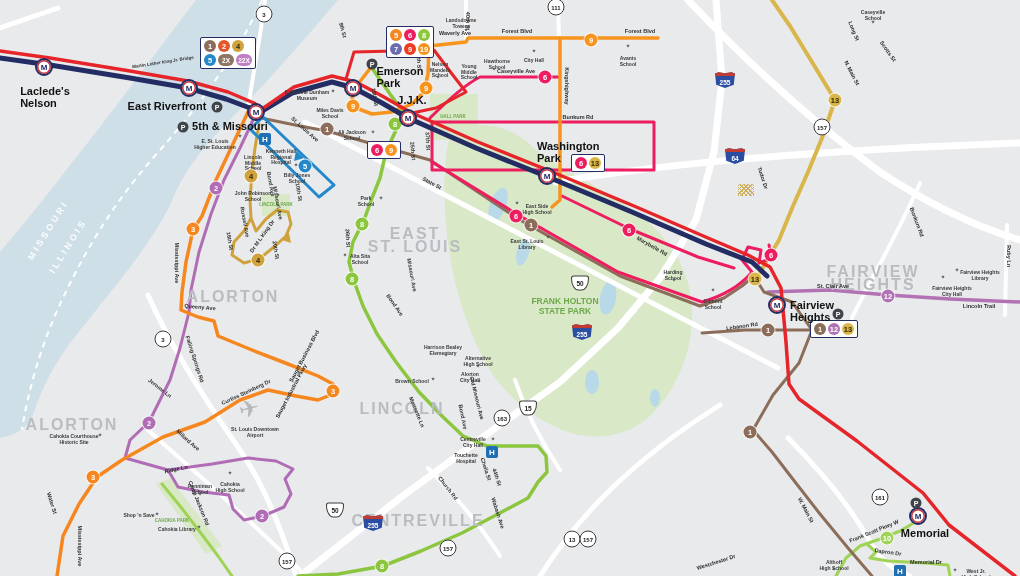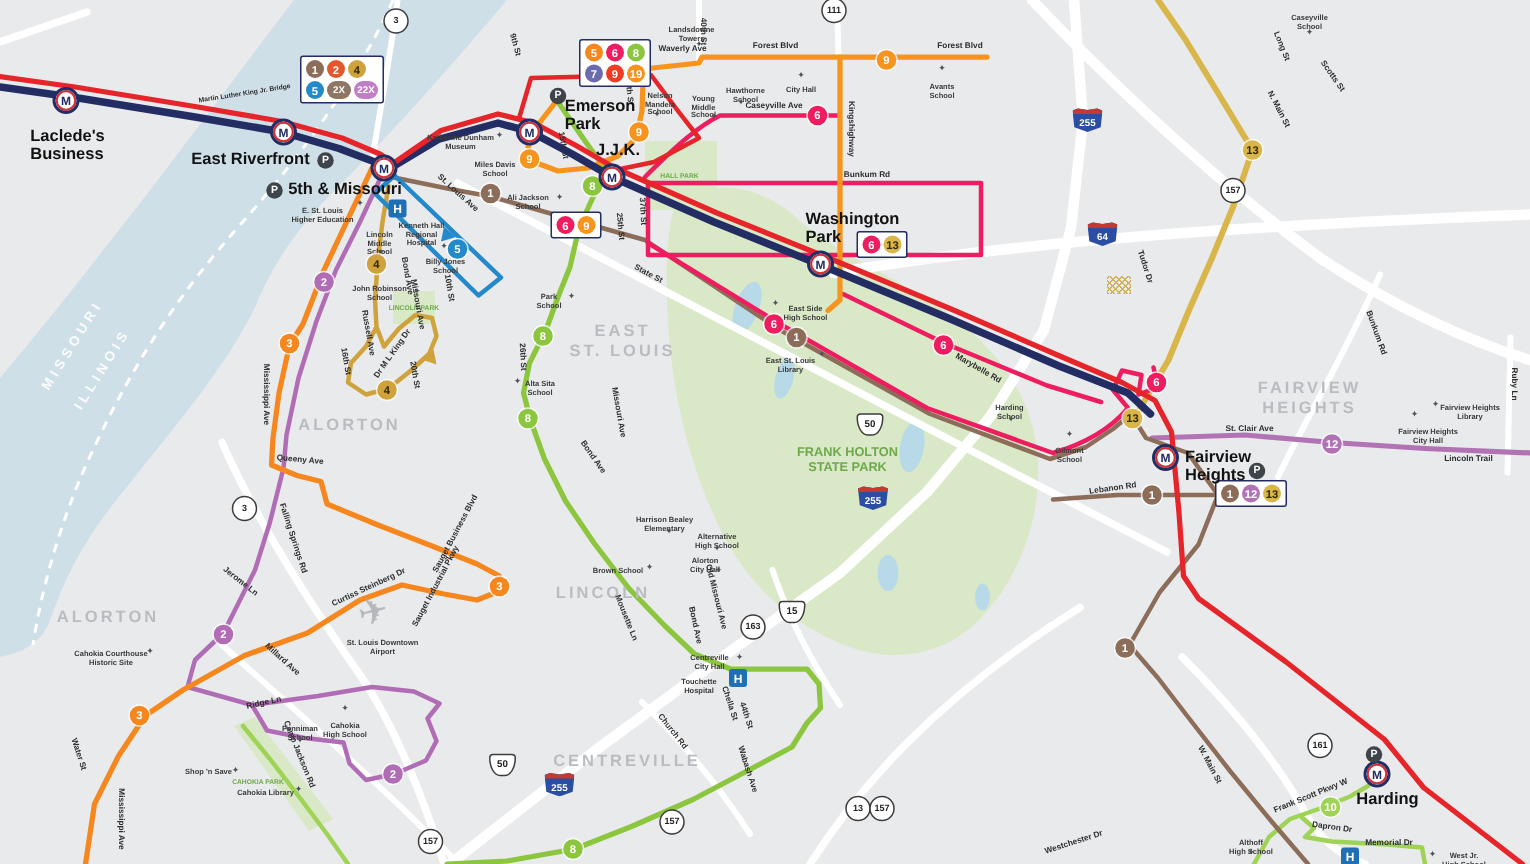--- a/index.html
+++ b/index.html
@@ -1,22 +1,22 @@
 <!DOCTYPE html>
 <html><head>
 <meta charset="utf-8">
 <style>
   html,body{margin:0;padding:0;background:#777;}
   #map{position:relative;width:1020px;height:576px;background:#e9eaec;overflow:hidden;
        font-family:"Liberation Sans",sans-serif;}
   #map svg{position:absolute;left:0;top:0;}
   #labels{position:absolute;left:0;top:0;width:100%;height:100%;}
   .abs{position:absolute;transform-origin:center;}
-  .area{font-weight:bold;color:#b9bdc2;letter-spacing:2px;font-size:11px;line-height:13px;
-        text-align:center;white-space:pre;}
+  .area{font-weight:bold;color:#b9bdc2;letter-spacing:2px;font-size:16px;line-height:13px;
+        text-align:center;white-space:pre;margin-top:12px;}
   .riverlbl{font-weight:bold;color:rgba(255,255,255,.9);letter-spacing:3px;font-size:9px;white-space:nowrap;}
   .parklbl{font-weight:bold;color:#6ea94c;text-align:center;white-space:pre;line-height:1.15;}
   .street{font-size:5.5px;font-weight:bold;color:#2e2e2e;white-space:nowrap;}
   .poi{font-size:5px;font-weight:bold;color:#3a3a3a;text-align:center;line-height:5.6px;white-space:pre;}
   .dia{font-size:6px;line-height:6px;color:#4c5258;}
   .badge{width:13px;height:13px;border-radius:50%;color:#fff;font-size:7.5px;font-weight:bold;
          display:flex;align-items:center;justify-content:center;
          box-shadow:0 0 0 1px rgba(255,255,255,.75);}
   .badge.wide{width:17px;border-radius:8px;font-size:6.5px;}
   .bbox{background:#fff;border:1.5px solid #232d63;border-radius:2px;padding:2px 3px;
@@ -408,38 +408,38 @@
       </div>
       <div class="abs bbox" style="left: 834px; top: 329px; transform: translate(-50%, -50%);">
         <div class="brow">
           <div class="badge" style="background: rgb(140, 109, 90);">1</div>
           <div class="badge" style="background: rgb(178, 115, 181);">12</div>
           <div class="badge" style="background: rgb(217, 182, 74); color: rgb(51, 40, 0);">13</div>
         </div>
       </div>
       <div class="abs mmark" style="left: 44px; top: 67px; transform: translate(-50%, -50%);">M</div>
       <div class="abs stlbl" style="left: 45px; top: 86px; transform: translate(-50%, 0px);">Laclede's
-Business</div>
+Nelson</div>
       <div class="abs mmark" style="left: 189px; top: 88px; transform: translate(-50%, -50%);">M</div>
       <div class="abs stlbl" style="left: 167px; top: 101px; transform: translate(-50%, 0px);">East Riverfront</div>
       <div class="abs mmark" style="left: 256px; top: 112px; transform: translate(-50%, -50%);">M</div>
       <div class="abs stlbl" style="left: 230px; top: 121px; transform: translate(-50%, 0px);">5th &amp; Missouri</div>
       <div class="abs mmark" style="left: 353px; top: 88px; transform: translate(-50%, -50%);">M</div>
       <div class="abs stlbl" style="left: 400px; top: 66px; transform: translate(-50%, 0px);">Emerson
 Park</div>
       <div class="abs mmark" style="left: 408px; top: 118px; transform: translate(-50%, -50%);">M</div>
       <div class="abs stlbl" style="left: 412px; top: 95px; transform: translate(-50%, 0px);">J.J.K.</div>
       <div class="abs mmark" style="left: 547px; top: 176px; transform: translate(-50%, -50%);">M</div>
       <div class="abs stlbl" style="left: 537px; top: 141px; transform: none;">Washington
 Park</div>
       <div class="abs mmark" style="left: 777px; top: 305px; transform: translate(-50%, -50%);">M</div>
       <div class="abs stlbl" style="left: 790px; top: 300px; transform: none;">Fairview
 Heights</div>
       <div class="abs mmark" style="left: 918px; top: 516px; transform: translate(-50%, -50%);">M</div>
-      <div class="abs stlbl" style="left: 925px; top: 528px; transform: translate(-50%, 0px);">Harding</div>
+      <div class="abs stlbl" style="left: 925px; top: 528px; transform: translate(-50%, 0px);">Memorial</div>
       <div class="abs pmark" style="left: 217px; top: 107px; transform: translate(-50%, -50%);">P</div>
       <div class="abs pmark" style="left: 183px; top: 127px; transform: translate(-50%, -50%);">P</div>
       <div class="abs pmark" style="left: 372px; top: 64px; transform: translate(-50%, -50%);">P</div>
       <div class="abs pmark" style="left: 838px; top: 314px; transform: translate(-50%, -50%);">P</div>
       <div class="abs pmark" style="left: 916px; top: 503px; transform: translate(-50%, -50%);">P</div>
       <div class="abs hmark" style="left: 265px; top: 139px; transform: translate(-50%, -50%);">H</div>
       <div class="abs hmark" style="left: 492px; top: 452px; transform: translate(-50%, -50%);">H</div>
       <div class="abs hmark" style="left: 900px; top: 571px; transform: translate(-50%, -50%);">H</div>
       <div class="abs plane" style="left: 249px; top: 409px; transform: translate(-50%, -50%) rotate(-14deg);">✈</div>
       <div class="abs poi" style="left: 255px; top: 427px; transform: translate(-50%, 0px);">St. Louis Downtown

